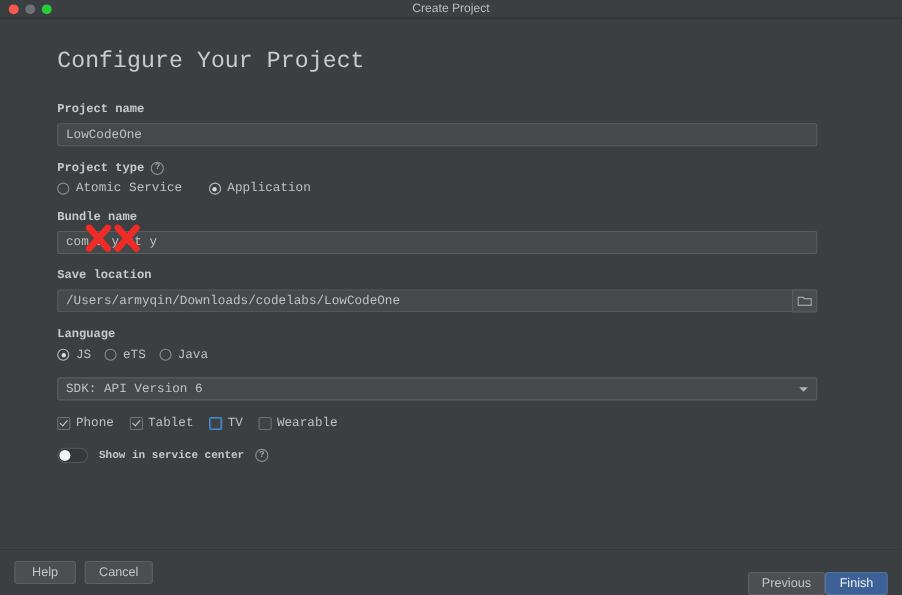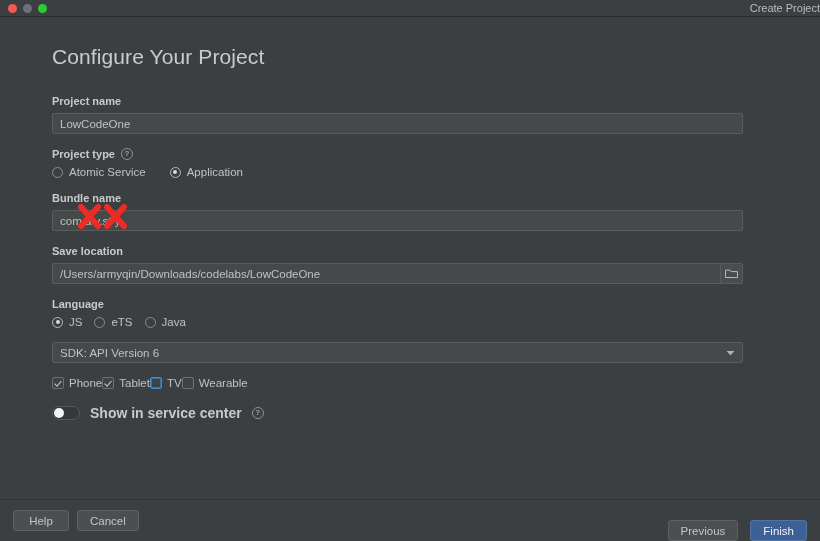--- a/index.html
+++ b/index.html
@@ -28,32 +28,33 @@
   .traffic {
     display: flex; align-items: center; gap: 6px;
     padding-left: 8px;
   }
   .light { width: 9px; height: 9px; border-radius: 50%; display: block; }
   .light.close { background: #f6594f; }
   .light.min   { background: #6e7073; }
   .light.zoom  { background: #2ccc38; }
   .titlebar-title {
     position: absolute; left: 0; right: 0; top: 0;
-    line-height: 16px; text-align: right;
+    line-height: 16px; text-align: center;
     font-size: 11px; color: #bbbbbb;
     pointer-events: none;
   }
 
   
   .dialog-body {
     flex: 1 1 auto;
     position: relative;
     background: #3c3f41;
     padding: 28px 77px 0 52px;
     overflow: hidden;
+    font-family: Liberation Mono, monospace;
   }
 
   h1.page-title {
     font-size: 21px;
     font-weight: 400;
     color: #c9ccce;
     letter-spacing: .1px;
     margin-bottom: 26px;
   }
 
@@ -102,21 +103,21 @@
     flex: 0 0 11px;
   }
   .radio.checked { border-color: #b9bcbe; }
   .radio.checked::after {
     content: ""; width: 4px; height: 4px; border-radius: 50%;
     background: #d8dadb; display: block;
   }
   .radio-label { font-size: 11.5px; color: #bfc2c4; }
 
   
-  .check-row { display: flex; align-items: center; }
+  .check-row { display: flex; align-items: center; gap: 14px; }
   .check-opt { display: flex; align-items: center; gap: 5px; cursor: pointer; }
   .cbox {
     width: 12px; height: 12px; border-radius: 2px;
     border: 1px solid #6d7173; background: #3f4244;
     display: flex; align-items: center; justify-content: center;
     flex: 0 0 12px; position: relative;
   }
   .cbox.focused { border: 1px solid #4a88c7; box-shadow: 0 0 0 1px #3c6ea5 inset; }
   .cbox.checked::after {
     content: "";
@@ -161,32 +162,32 @@
   .toggle {
     width: 28px; height: 14px; border-radius: 7px;
     background: #35383a; border: 1px solid #55585a;
     position: relative; cursor: pointer; flex: 0 0 28px;
   }
   .toggle .knob {
     position: absolute; top: 1px; left: 1px;
     width: 10px; height: 10px; border-radius: 50%;
     background: #f2f3f4;
   }
-  .toggle-label { font-size: 14px; font-weight: bold; color: #c7cacc; }
+  .toggle-label { font-size: 10px; font-weight: bold; color: #c7cacc; }
 
   
   .footer {
     flex: 0 0 38px;
     background: #3c3f41;
     border-top: 1px solid #323537;
     display: flex; align-items: center;
     padding: 0 13px;
   }
   .footer-left { display: flex; gap: 8px; }
-  .footer-right { display: flex; gap: 12px; margin-left: auto; margin-top: 20px; }
+  .footer-right { display: flex; gap: 0; margin-left: auto; margin-top: 20px; }
   .btn {
     min-width: 56px; height: 21px;
     background: #4b4f51;
     border: 1px solid #5d6163;
     border-radius: 3px;
     color: #c3c6c8; font-size: 11.5px;
     display: flex; align-items: center; justify-content: center;
     padding: 4px 12px; cursor: pointer;
   }
   .btn.primary {

